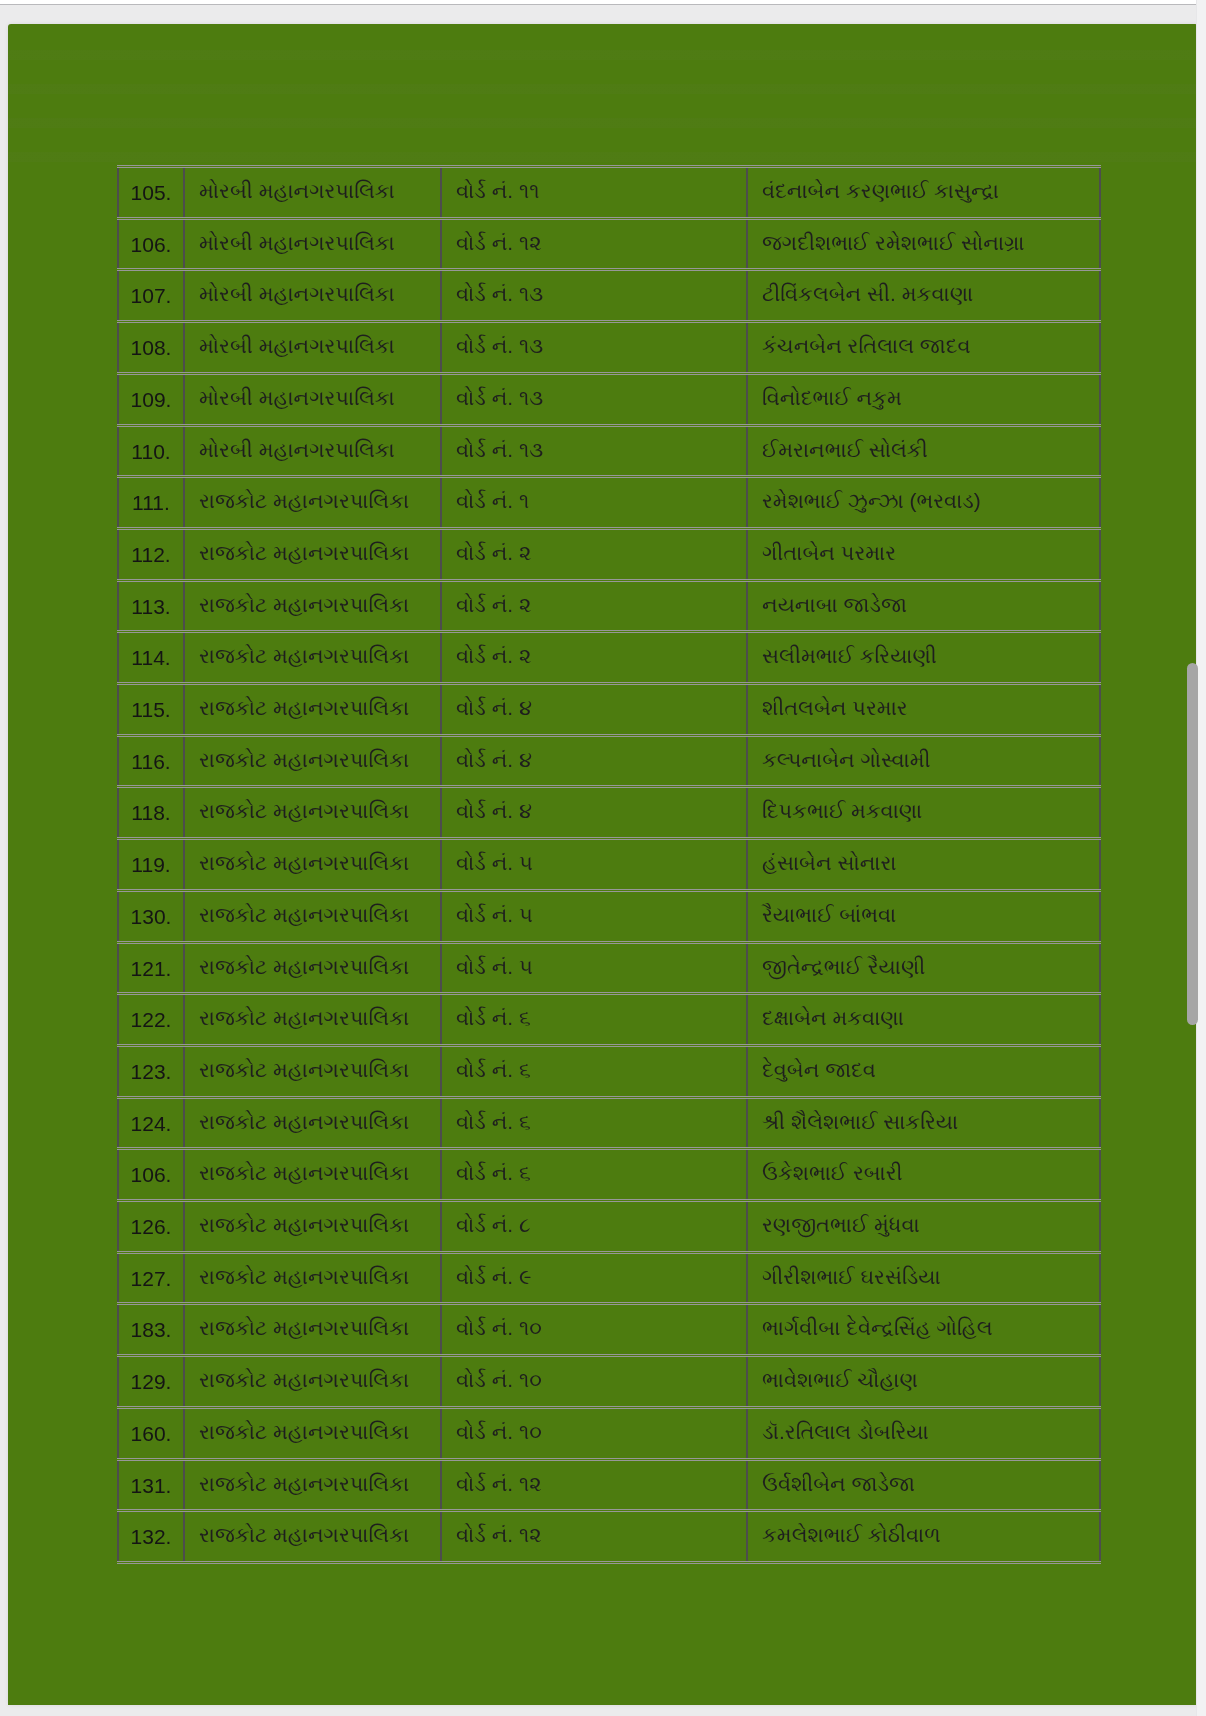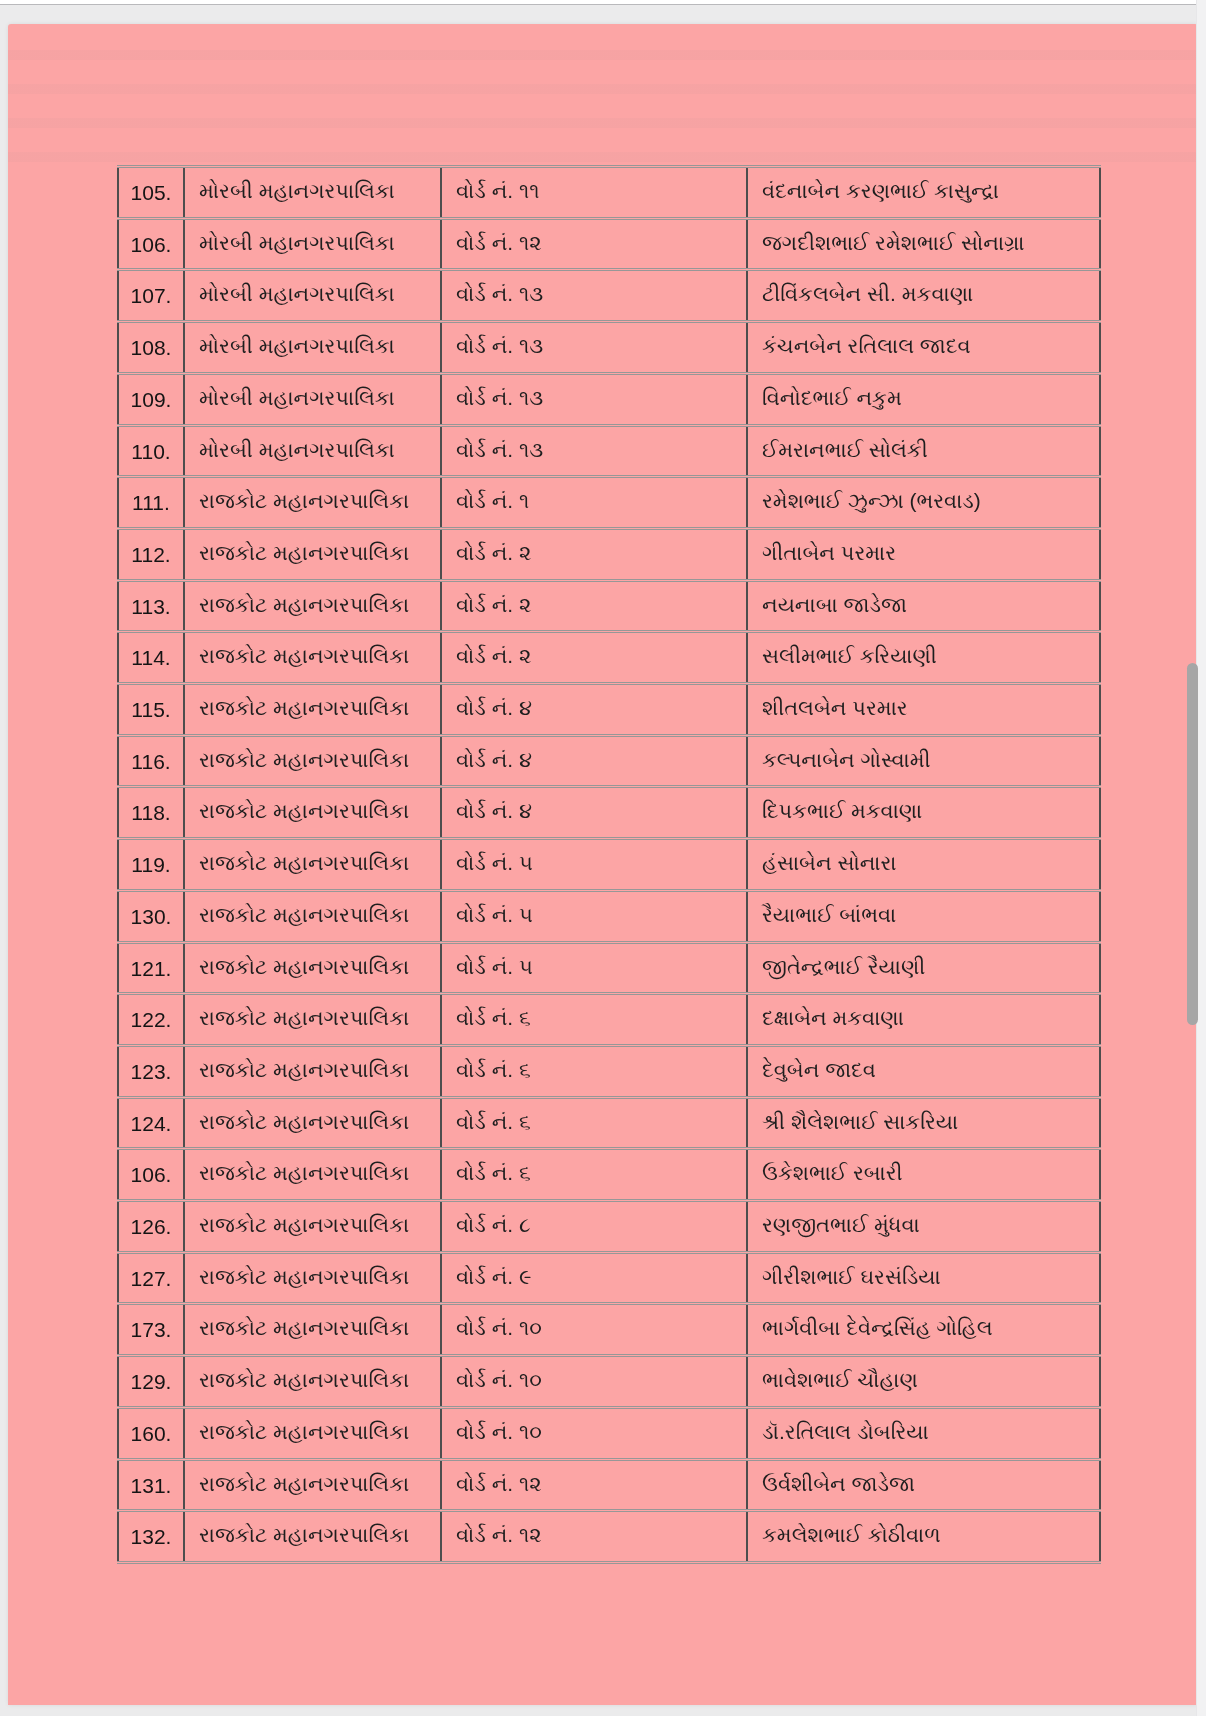--- a/index.html
+++ b/index.html
@@ -13,21 +13,21 @@
   .prev-page-edge {
     position: absolute; top: 0; left: 0; right: 10px; height: 5px;
     background: #ffffff;
     border-bottom: 1px solid #b9b9bc;
   }
   
   .paper {
     position: absolute;
     left: 8px; top: 24px;
     width: 1190px; height: 1681px;
-    background: #fca5a5;
+    background: #4d7c0f;
     border-radius: 3px 3px 0 0;
     box-shadow: 0 0 4px rgba(0,0,0,0.08);
   }
   
   .paper::before {
     content: "";
     position: absolute; left: 0; right: 0; top: 26px; height: 130px;
     background: repeating-linear-gradient(
       180deg,
       rgba(120,120,125,0.045) 0px, rgba(120,120,125,0.045) 10px,
@@ -239,21 +239,21 @@
   </tr>
 
   <tr>
     <td class="serial">127.</td>
     <td>રાજકોટ મહાનગરપાલિકા</td>
     <td>વોર્ડ નં. ૯</td>
     <td>ગીરીશભાઈ ઘરસંડિયા</td>
   </tr>
 
   <tr>
-    <td class="serial">173.</td>
+    <td class="serial">183.</td>
     <td>રાજકોટ મહાનગરપાલિકા</td>
     <td>વોર્ડ નં. ૧૦</td>
     <td>ભાર્ગવીબા દેવેન્દ્રસિંહ ગોહિલ</td>
   </tr>
 
   <tr>
     <td class="serial">129.</td>
     <td>રાજકોટ મહાનગરપાલિકા</td>
     <td>વોર્ડ નં. ૧૦</td>
     <td>ભાવેશભાઈ ચૌહાણ</td>

